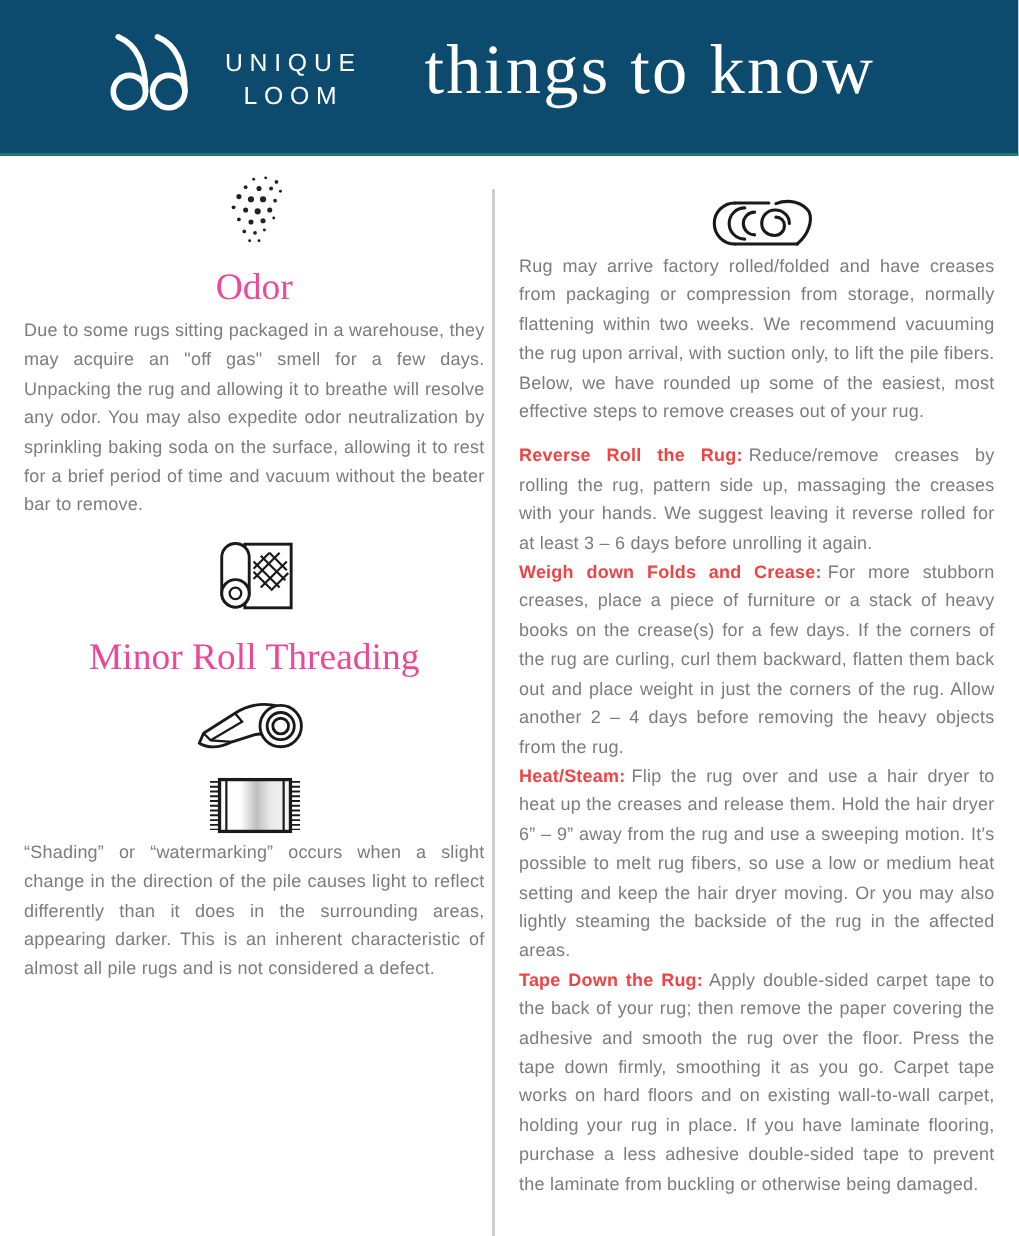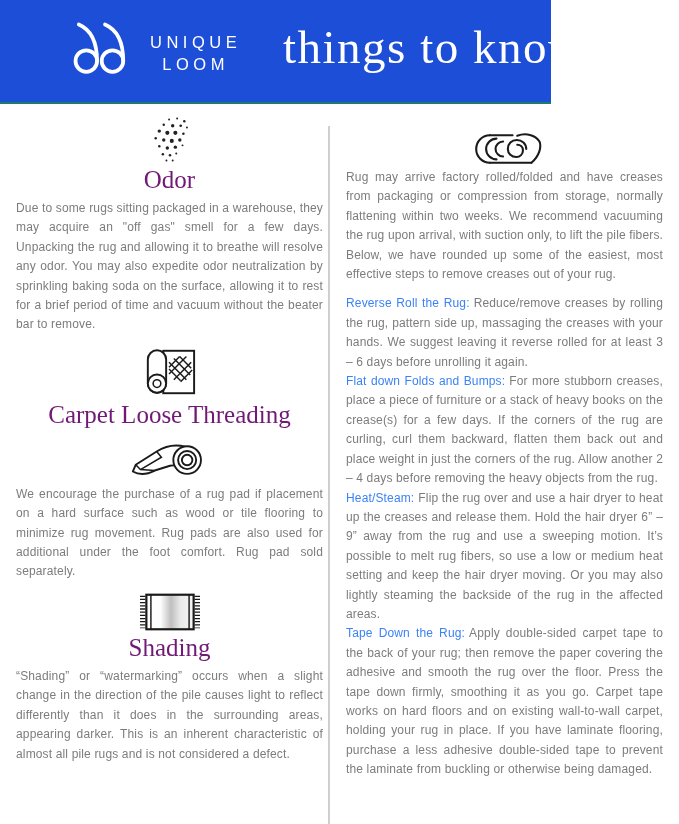--- a/index.html
+++ b/index.html
@@ -2,50 +2,50 @@
 <html><head>
 <meta charset="utf-8">
 <style>
   html,body{margin:0;padding:0;}
   body{
     width:679px;height:824px;position:relative;background:#ffffff;
     font-family:"Liberation Sans", sans-serif;overflow:hidden;
   }
   
   .header{
-    position:absolute;top:0;left:0;width:551px;height:104px;
-    background:#1d4ed8;border-bottom:2px solid #1d7a6f;box-sizing:border-box;
+    position:absolute;top:0;left:0;width:679px;height:104px;
+    background:#0c4a6e;border-bottom:2px solid #1d7a6f;box-sizing:border-box;
   }
   .logo{position:absolute;left:70px;top:18px;}
   .brand{
     position:absolute;left:150px;top:31px;color:#ffffff;text-align:center;
     font-size:16.5px;letter-spacing:4.5px;line-height:22px;font-weight:400;
   }
   .header-title{
     position:absolute;left:283px;top:16px;color:#ffffff;
     font-family:"Liberation Serif", serif;font-size:47px;line-height:62px;
     letter-spacing:1.5px;font-weight:400;white-space:nowrap;text-align:right;
   }
   
   .divider{position:absolute;left:328px;top:126px;bottom:0;width:2px;background:#cfcfcf;}
   .col-left{position:absolute;left:16px;top:110px;width:307px;}
   .col-right{position:absolute;left:346px;top:112px;width:317px;}
   
   .sec{margin-bottom:10px;}
   .icon-wrap{display:flex;justify-content:center;margin:6px 0 2px 0;}
   h2{
     font-family:"Liberation Serif", serif;font-weight:400;
-    font-size:25px;color:#701a75;text-align:center;margin:2px 0 5px 0;
+    font-size:25px;color:#ec4899;text-align:center;margin:14px 0 5px 0;
   }
   p.body{
     text-align:justify;font-size:12px;line-height:19.4px;
     color:#7c7c7c;letter-spacing:0.15px;margin:0;
   }
   .tip{margin-top:17px;}
-  .tip strong{color:#3b82f6;font-weight:400;padding-right:4px;}
+  .tip strong{color:#ef4444;font-weight:700;padding-right:4px;}
   svg .ink{stroke:#1a1a1a;}
 </style>
 </head>
 <body>
 
 <div class="header">
   <span class="logo">
     <svg width="70" height="58" viewBox="0 0 74 62" fill="none">
       <circle cx="17" cy="46" r="11.5" stroke="#ffffff" stroke-width="4"></circle>
       <circle cx="45" cy="46" r="11.5" stroke="#ffffff" stroke-width="4"></circle>
@@ -109,35 +109,34 @@
           <path d="M28,30 L46,12"></path>
             <path d="M33,36 L51,18"></path>
             <path d="M40,38 L52,26"></path>
             <path d="M28,23 L39,12"></path>
         </g>
         <path d="M6,15 A9.5,9.5 0 0 1 25,15 L25,40 A9.5,9.5 0 0 1 6,40 Z" fill="#ffffff" class="ink" stroke-width="2"></path>
         <circle cx="15.5" cy="40" r="9.5" fill="#ffffff" class="ink" stroke-width="2"></circle>
         <circle cx="15.5" cy="40" r="4" fill="none" class="ink" stroke-width="1.6"></circle>
       </svg>
     </div>
-    <h2>Carpet Loose Threading</h2>
+    <h2>Minor Roll Threading</h2>
   </section>
 
   <section class="sec">
     <div class="icon-wrap">
       <svg width="80" height="44" viewBox="0 0 84 46" fill="none">
         <path d="M58,8 C46,5 36,8 28,13 L6,27 L3,34 C10,38 18,37 26,33 L42,28 C50,26 54,31 58,36" fill="#ffffff" class="ink" stroke-width="2" stroke-linejoin="round"></path>
         <path d="M6,27 L11,32 L26,33" class="ink" stroke-width="1.6"></path>
         <path d="M28,13 L33,19 L11,32" class="ink" stroke-width="1.6"></path>
         <circle cx="60" cy="22" r="14.5" fill="#ffffff" class="ink" stroke-width="2"></circle>
         <circle cx="60" cy="22" r="9.5" fill="none" class="ink" stroke-width="2"></circle>
         <circle cx="60" cy="22" r="5.5" fill="none" class="ink" stroke-width="2"></circle>
       </svg>
     </div>
-    <p class="body">We encourage the purchase of a rug pad if placement on a hard surface such as wood or tile flooring to minimize rug movement. Rug pads are also used for additional under the foot comfort. Rug pad sold separately.</p>
   </section>
 
   <section class="sec">
     <div class="icon-wrap">
       <svg width="62" height="40" viewBox="0 0 68 44" fill="none">
         <defs>
           <linearGradient id="shadegrad" x1="0" y1="0" x2="1" y2="0">
             <stop offset="0" stop-color="#ffffff"></stop>
             <stop offset="0.3" stop-color="#fdfdfd"></stop>
             <stop offset="0.52" stop-color="#bfbfbf"></stop>
@@ -145,21 +144,20 @@
             <stop offset="1" stop-color="#f6f6f6"></stop>
           </linearGradient>
         </defs>
         <line x1="4" y1="4" x2="4" y2="40" class="ink" stroke-width="6" stroke-dasharray="1.4,2.1"></line>
         <line x1="64" y1="4" x2="64" y2="40" class="ink" stroke-width="6" stroke-dasharray="1.4,2.1"></line>
         <rect x="8" y="3" width="52" height="38" fill="url(#shadegrad)" class="ink" stroke-width="2.4"></rect>
         <line x1="13" y1="3" x2="13" y2="41" class="ink" stroke-width="1.6"></line>
         <line x1="55" y1="3" x2="55" y2="41" class="ink" stroke-width="1.6"></line>
       </svg>
     </div>
-    <h2>Shading</h2>
     <p class="body">“Shading” or “watermarking” occurs when a slight change in the direction of the pile causes light to reflect differently than it does in the surrounding areas, appearing darker. This is an inherent characteristic of almost all pile rugs and is not considered a defect.</p>
   </section>
 
 </div>
 
 <div class="col-right">
 
   <section class="sec">
     <div class="icon-wrap" style="margin-top:20px;">
       <svg width="80" height="34" viewBox="0 0 84 36" fill="none" stroke-linecap="round">
@@ -172,19 +170,19 @@
           <path d="M55,4 C64,0.5 74,3 78.5,10 C81,16 78,26 70,32.5"></path>
           <path d="M64.5,18 C64.5,12.5 60,8.5 54.5,8.5 C49,8.5 45,12.5 45,18 C45,23 49,26.5 54,26.5 C58,26.5 61,23.5 61,19.5 C61,16 58.5,13.5 55,13.5"></path>
         </g>
       </svg>
     </div>
     <p class="body">Rug may arrive factory rolled/folded and have creases from packaging or compression from storage, normally flattening within two weeks. We recommend vacuuming the rug upon arrival, with suction only, to lift the pile fibers. Below, we have rounded up some of the easiest, most effective steps to remove creases out of your rug.</p>
   </section>
 
   <p class="body tip"><strong>Reverse Roll the Rug:</strong><span>Reduce/remove creases by rolling the rug, pattern side up, massaging the creases with your hands. We suggest leaving it reverse rolled for at least 3 – 6 days before unrolling it again.</span></p>
 
-  <p class="body tip"><strong>Flat down Folds and Bumps:</strong><span>For more stubborn creases, place a piece of furniture or a stack of heavy books on the crease(s) for a few days. If the corners of the rug are curling, curl them backward, flatten them back out and place weight in just the corners of the rug. Allow another 2 – 4 days before removing the heavy objects from the rug.</span></p>
+  <p class="body tip"><strong>Weigh down Folds and Crease:</strong><span>For more stubborn creases, place a piece of furniture or a stack of heavy books on the crease(s) for a few days. If the corners of the rug are curling, curl them backward, flatten them back out and place weight in just the corners of the rug. Allow another 2 – 4 days before removing the heavy objects from the rug.</span></p>
 
   <p class="body tip"><strong>Heat/Steam:</strong><span>Flip the rug over and use a hair dryer to heat up the creases and release them. Hold the hair dryer 6” – 9” away from the rug and use a sweeping motion. It’s possible to melt rug fibers, so use a low or medium heat setting and keep the hair dryer moving. Or you may also lightly steaming the backside of the rug in the affected areas.</span></p>
 
   <p class="body tip"><strong>Tape Down the Rug:</strong><span>Apply double-sided carpet tape to the back of your rug; then remove the paper covering the adhesive and smooth the rug over the floor. Press the tape down firmly, smoothing it as you go. Carpet tape works on hard floors and on existing wall-to-wall carpet, holding your rug in place. If you have laminate flooring, purchase a less adhesive double-sided tape to prevent the laminate from buckling or otherwise being damaged.</span></p>
 
 </div>
 
 </body></html>

